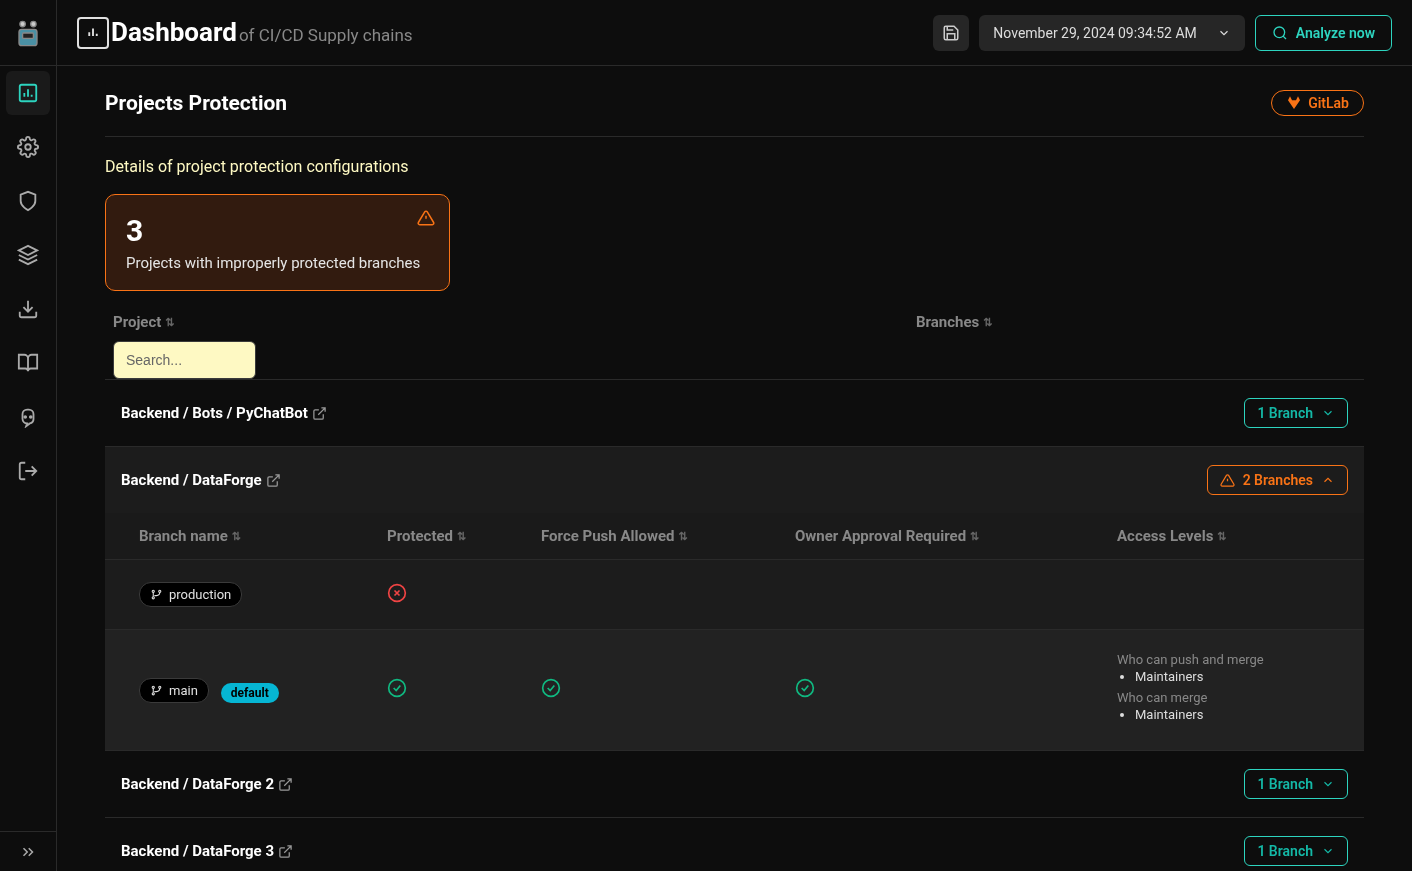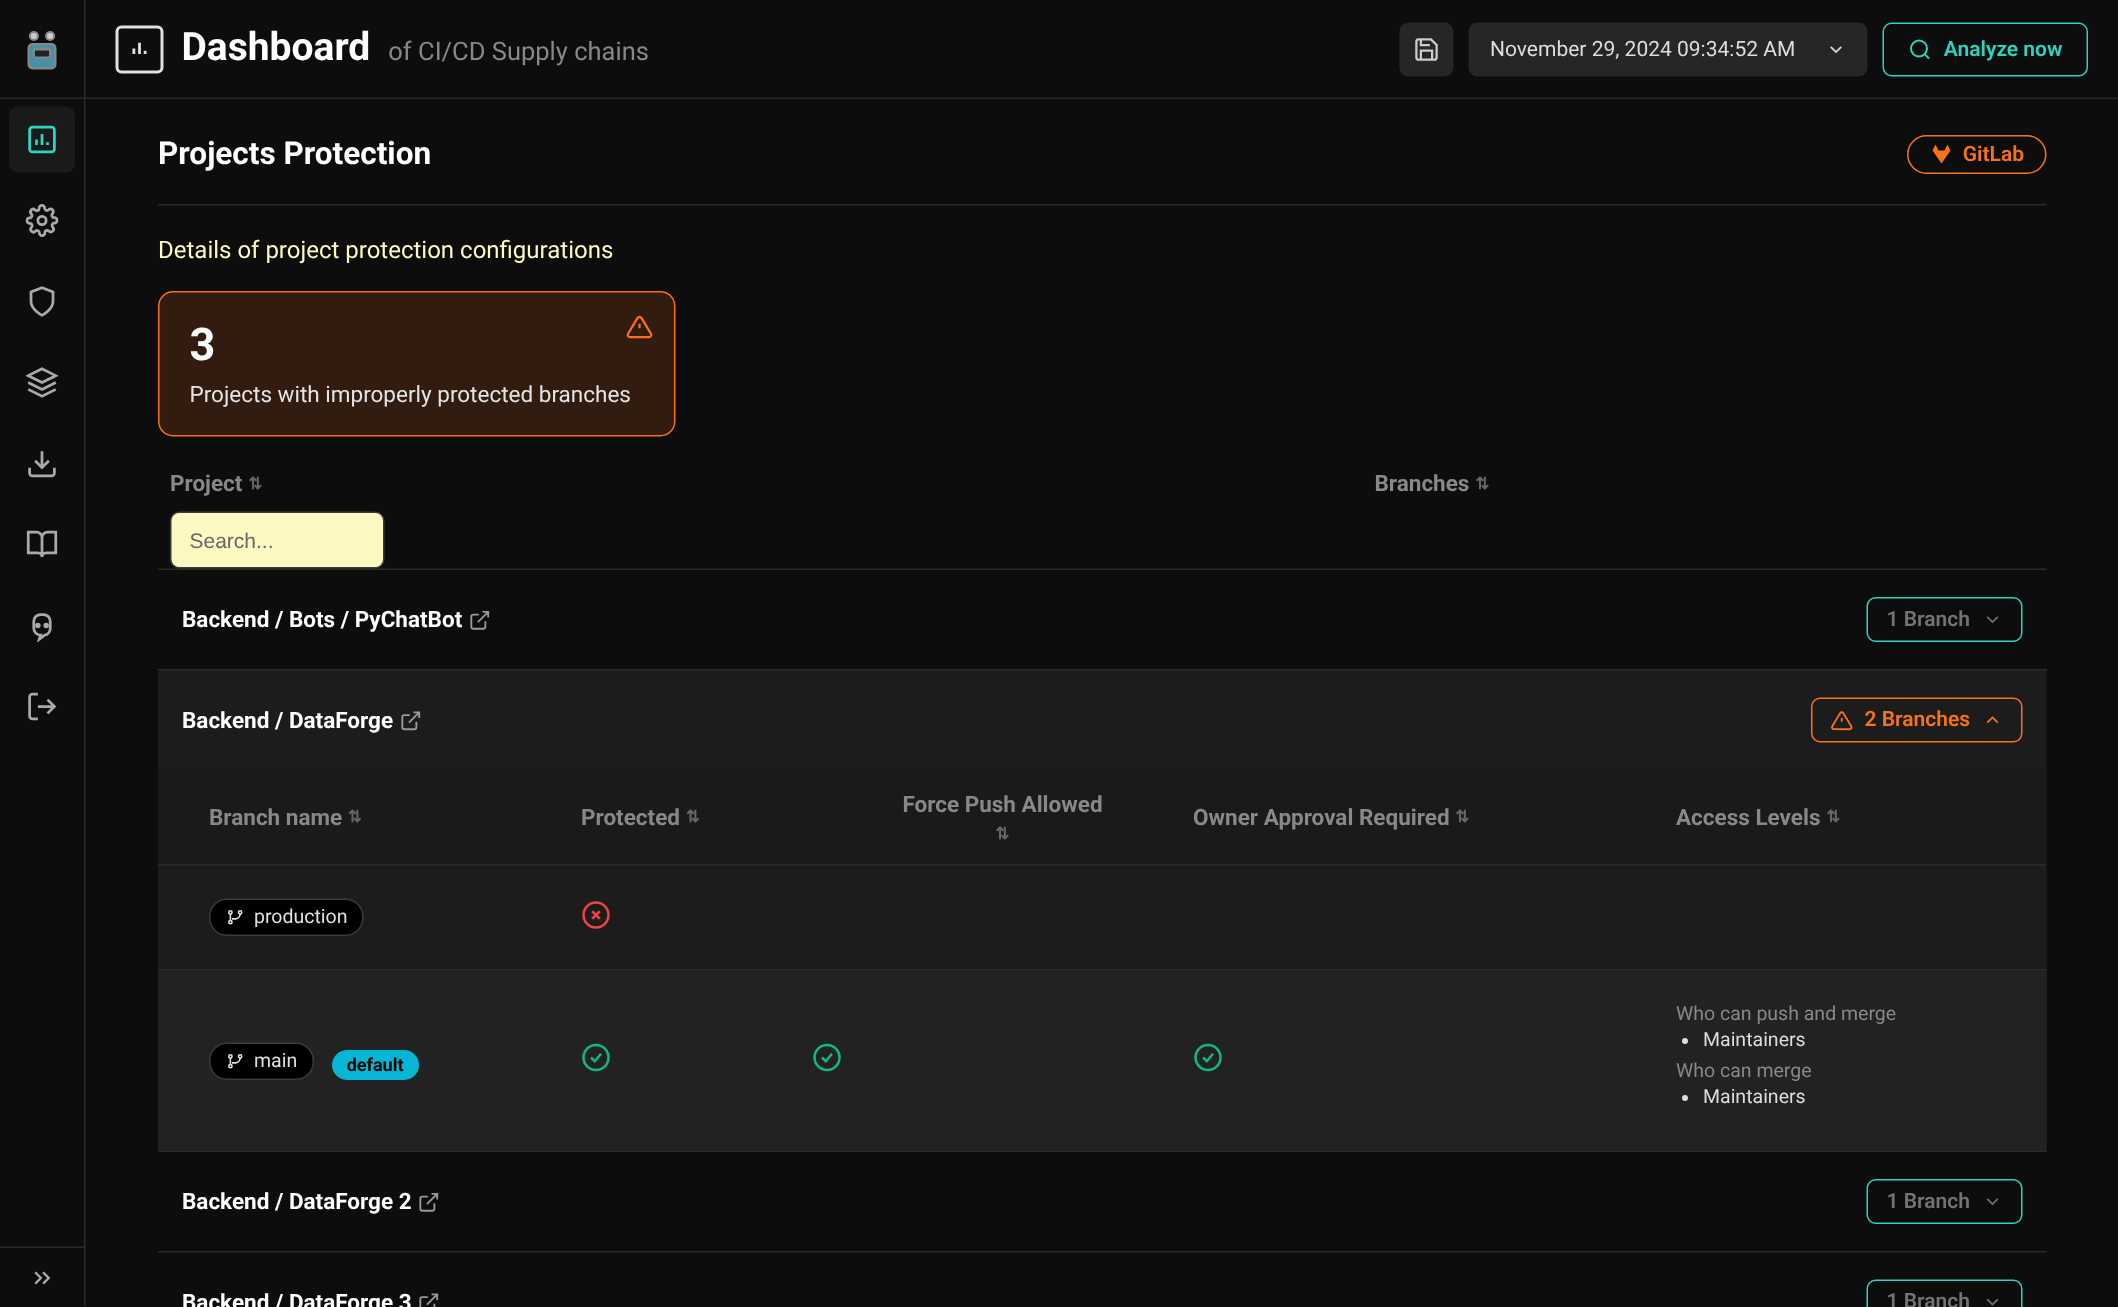--- a/index.html
+++ b/index.html
@@ -63,21 +63,21 @@
 .topbar {
   height: 66px;
   border-bottom: 1px solid #2a2a2a;
   display: flex;
   align-items: center;
   padding: 0 20px;
 }
 .topbar-title {
   display: flex;
   align-items: baseline;
-  gap: 12px;
+  gap: 2px;
   justify-content: flex-end;
 }
 .topbar-title-icon {
   width: 32px;
   height: 32px;
   display: flex;
   align-items: center;
   justify-content: center;
   border: 2px solid #e0e0e0;
   border-radius: 4px;
@@ -201,21 +201,21 @@
   font-weight: 700;
   color: #fff;
   flex: 1;
   display: flex;
   align-items: center;
   gap: 4px;
 }
 .ext-link-ico { color: #999; }
 .branch-btn {
   border: 1px solid #2dd4bf;
-  color: #737373;
+  color: #14b8a6;
   border-radius: 6px;
   padding: 6px 12px;
   font-size: 14px;
   font-weight: 600;
   display: flex;
   align-items: center;
   gap: 8px;
   cursor: pointer;
 }
 .branch-btn.warn { border-color: #f97316; color: #f97316; }
@@ -225,21 +225,21 @@
 .branch-details-head {
   display: flex;
   padding: 14px 34px;
   font-size: 14px;
   font-weight: 700;
   color: #888;
   background: #1a1a1a;
 }
 .bcol-name { width: 248px; }
 .bcol-prot { width: 154px; }
-.bcol-force { width: 254px; flex-direction: column; }
+.bcol-force { width: 254px; }
 .bcol-owner { width: 322px; }
 .bcol-access { flex: 1; }
 .branch-row {
   display: flex;
   align-items: center;
   padding: 22px 34px;
   border-top: 1px solid #2a2a2a;
   background: #1c1c1c;
 }
 .branch-row.alt { background: #222; }

